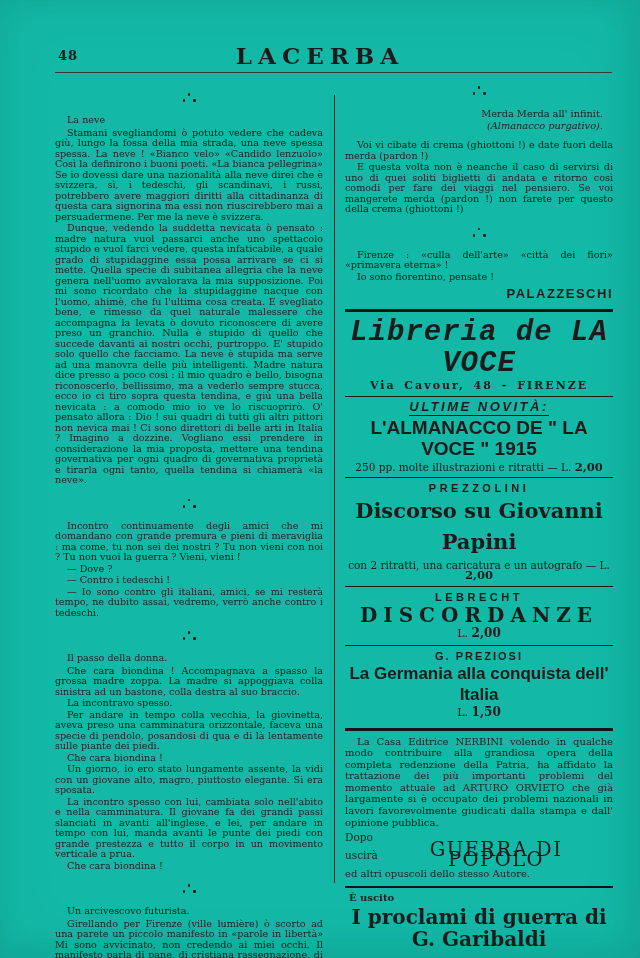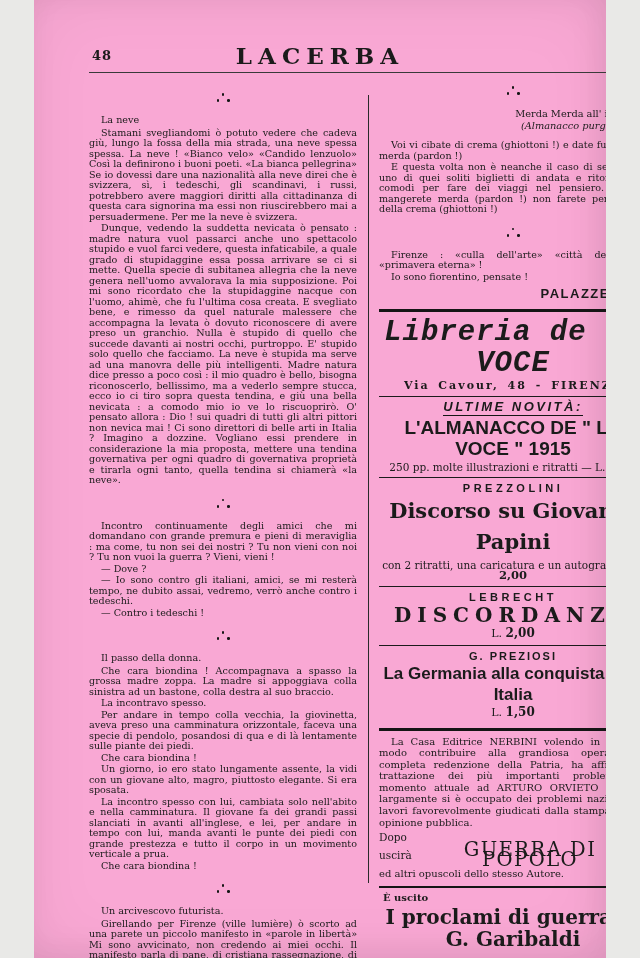--- a/index.html
+++ b/index.html
@@ -1,18 +1,18 @@
 <!DOCTYPE html>
 <html lang="it"><head>
 <meta charset="utf-8">
 <style>
   html,body{margin:0;padding:0;background:#e9e9e7;}
   .page{
-    position:relative;width:572px;height:958px;margin:0 auto;
-    background:#f9a8d4;color:#1b1b1b;overflow:hidden;
+    position:relative;width:640px;height:958px;margin:0 auto;
+    background:#14b8a6;color:#1b1b1b;overflow:hidden;
     font-family:"DejaVu Serif","Liberation Serif",serif;
     box-shadow:inset 0 0 70px rgba(0,0,0,.05), inset -12px 0 30px rgba(0,0,0,.045), inset 0 -12px 30px rgba(0,0,0,.04);
   }
   
   .pageno{position:absolute;top:48px;left:58px;font-size:13px;font-weight:bold;letter-spacing:1px;}
   .masthead{position:absolute;top:42px;left:0;right:0;text-align:center;
     font-size:23px;font-weight:bold;letter-spacing:6px;}
   .header-rule{position:absolute;top:72px;left:55px;width:557px;height:1px;background:#3a3a3a;}
   .divider{position:absolute;left:334px;top:95px;width:1px;height:788px;background:#2a2a2a;}
   
@@ -86,22 +86,22 @@
     <p class="body-p">Dunque, vedendo la suddetta nevicata ò pensato : madre natura vuol passarci anche uno spettacolo stupido e vuol farci vedere, questa infaticabile, a quale grado di stupidaggine essa possa arrivare se ci si mette. Quella specie di subitanea allegria che la neve genera nell'uomo avvalorava la mia supposizione. Poi mi sono ricordato che la stupidaggine nacque con l'uomo, ahimè, che fu l'ultima cosa creata. E svegliato bene, e rimesso da quel naturale malessere che accompagna la levata ò dovuto riconoscere di avere preso un granchio. Nulla è stupido di quello che succede davanti ai nostri occhi, purtroppo. E' stupido solo quello che facciamo. La neve è stupida ma serve ad una manovra delle più intelligenti. Madre natura dice presso a poco così : il mio quadro è bello, bisogna riconoscerlo, bellissimo, ma a vederlo sempre stucca, ecco io ci tiro sopra questa tendina, e giù una bella nevicata : a comodo mio io ve lo riscuoprirò. O' pensato allora : Dio ! sui quadri di tutti gli altri pittori non nevica mai ! Ci sono direttori di belle arti in Italia ? Imagino a dozzine. Vogliano essi prendere in considerazione la mia proposta, mettere una tendina governativa per ogni quadro di governativa proprietà e tirarla ogni tanto, quella tendina si chiamerà «la neve».</p>
 
     <div class="asterism">
         <i></i>
         <i></i>
         <i></i>
       </div>
 
     <p class="body-p">Incontro continuamente degli amici che mi domandano con grande premura e pieni di meraviglia : ma come, tu non sei dei nostri ? Tu non vieni con noi ? Tu non vuoi la guerra ? Vieni, vieni !</p>
     <p class="body-p">— Dove ?</p>
+    <p class="body-p">— Contro i tedeschi !</p>
     <p class="body-p">— Io sono contro gli italiani, amici, se mi resterà tempo, ne dubito assai, vedremo, verrò anche contro i tedeschi.</p>
-    <p class="body-p">— Contro i tedeschi !</p>
 
     <div class="asterism">
         <i></i>
         <i></i>
         <i></i>
       </div>
 
     <p class="hd">Il passo della donna.</p>
     <p class="body-p">Che cara biondina ! Accompagnava a spasso la grossa madre zoppa. La madre si appoggiava colla sinistra ad un bastone, colla destra al suo braccio.</p>
     <p class="body-p">La incontravo spesso.</p>

